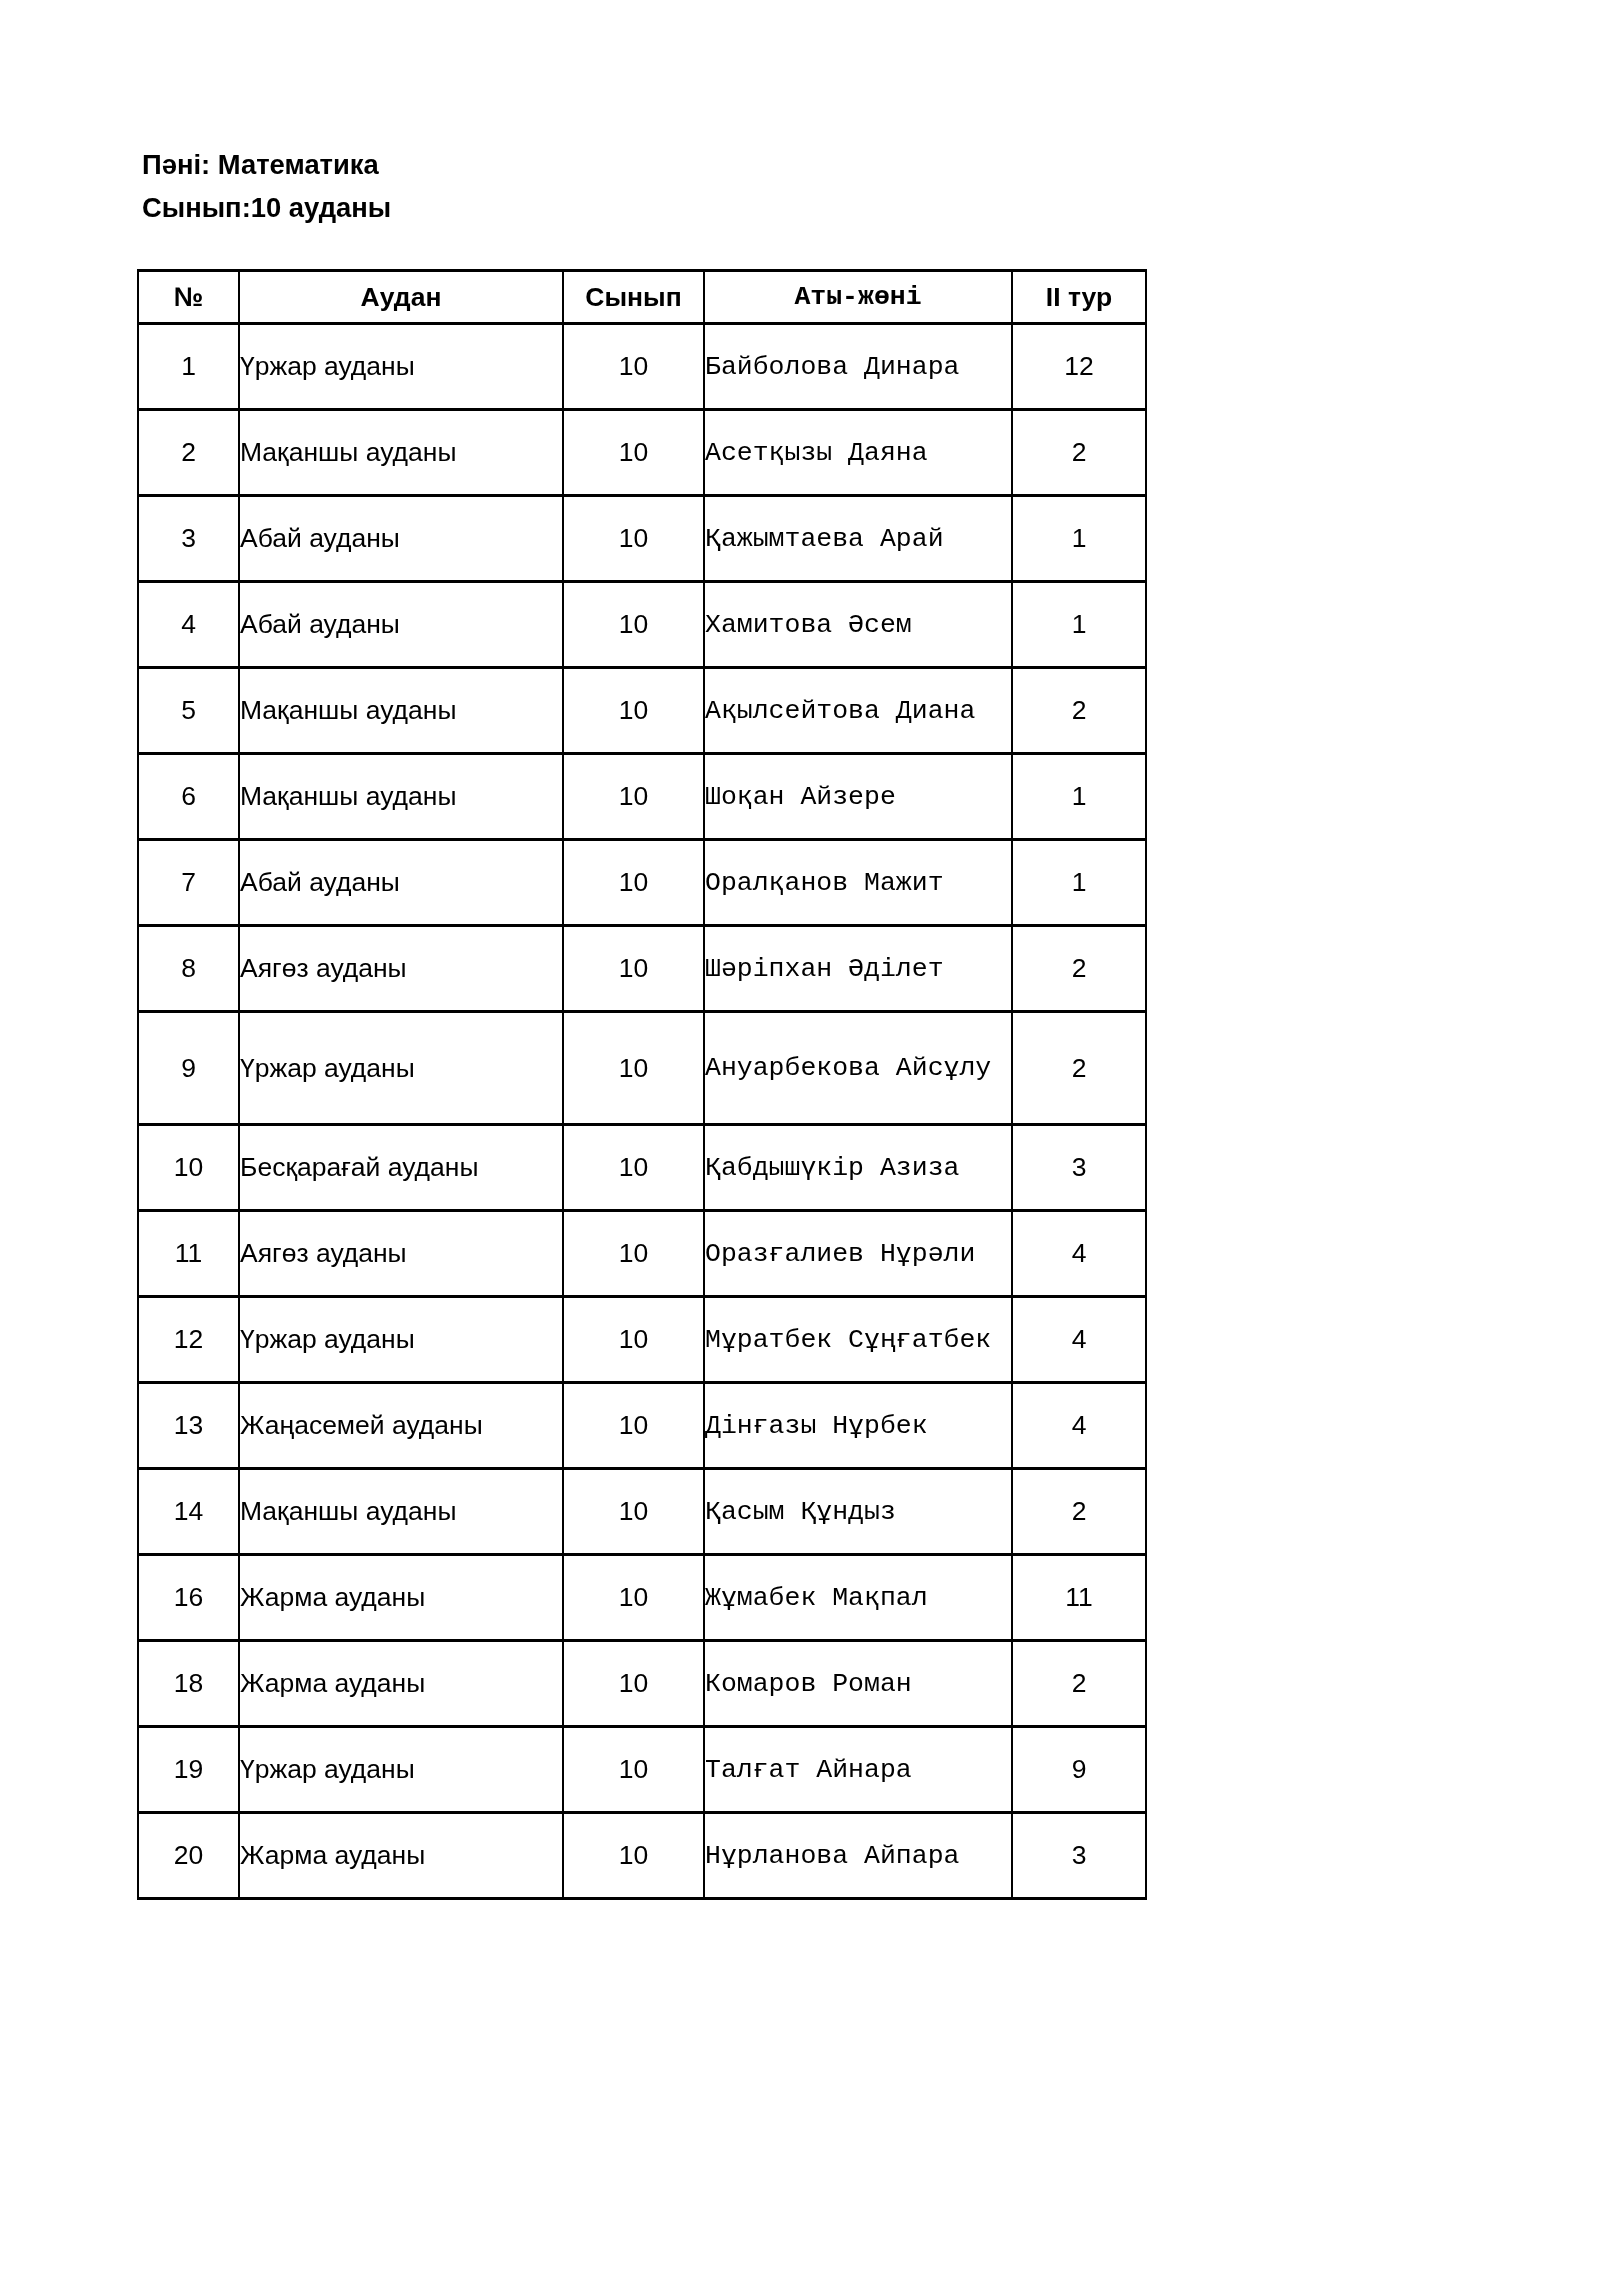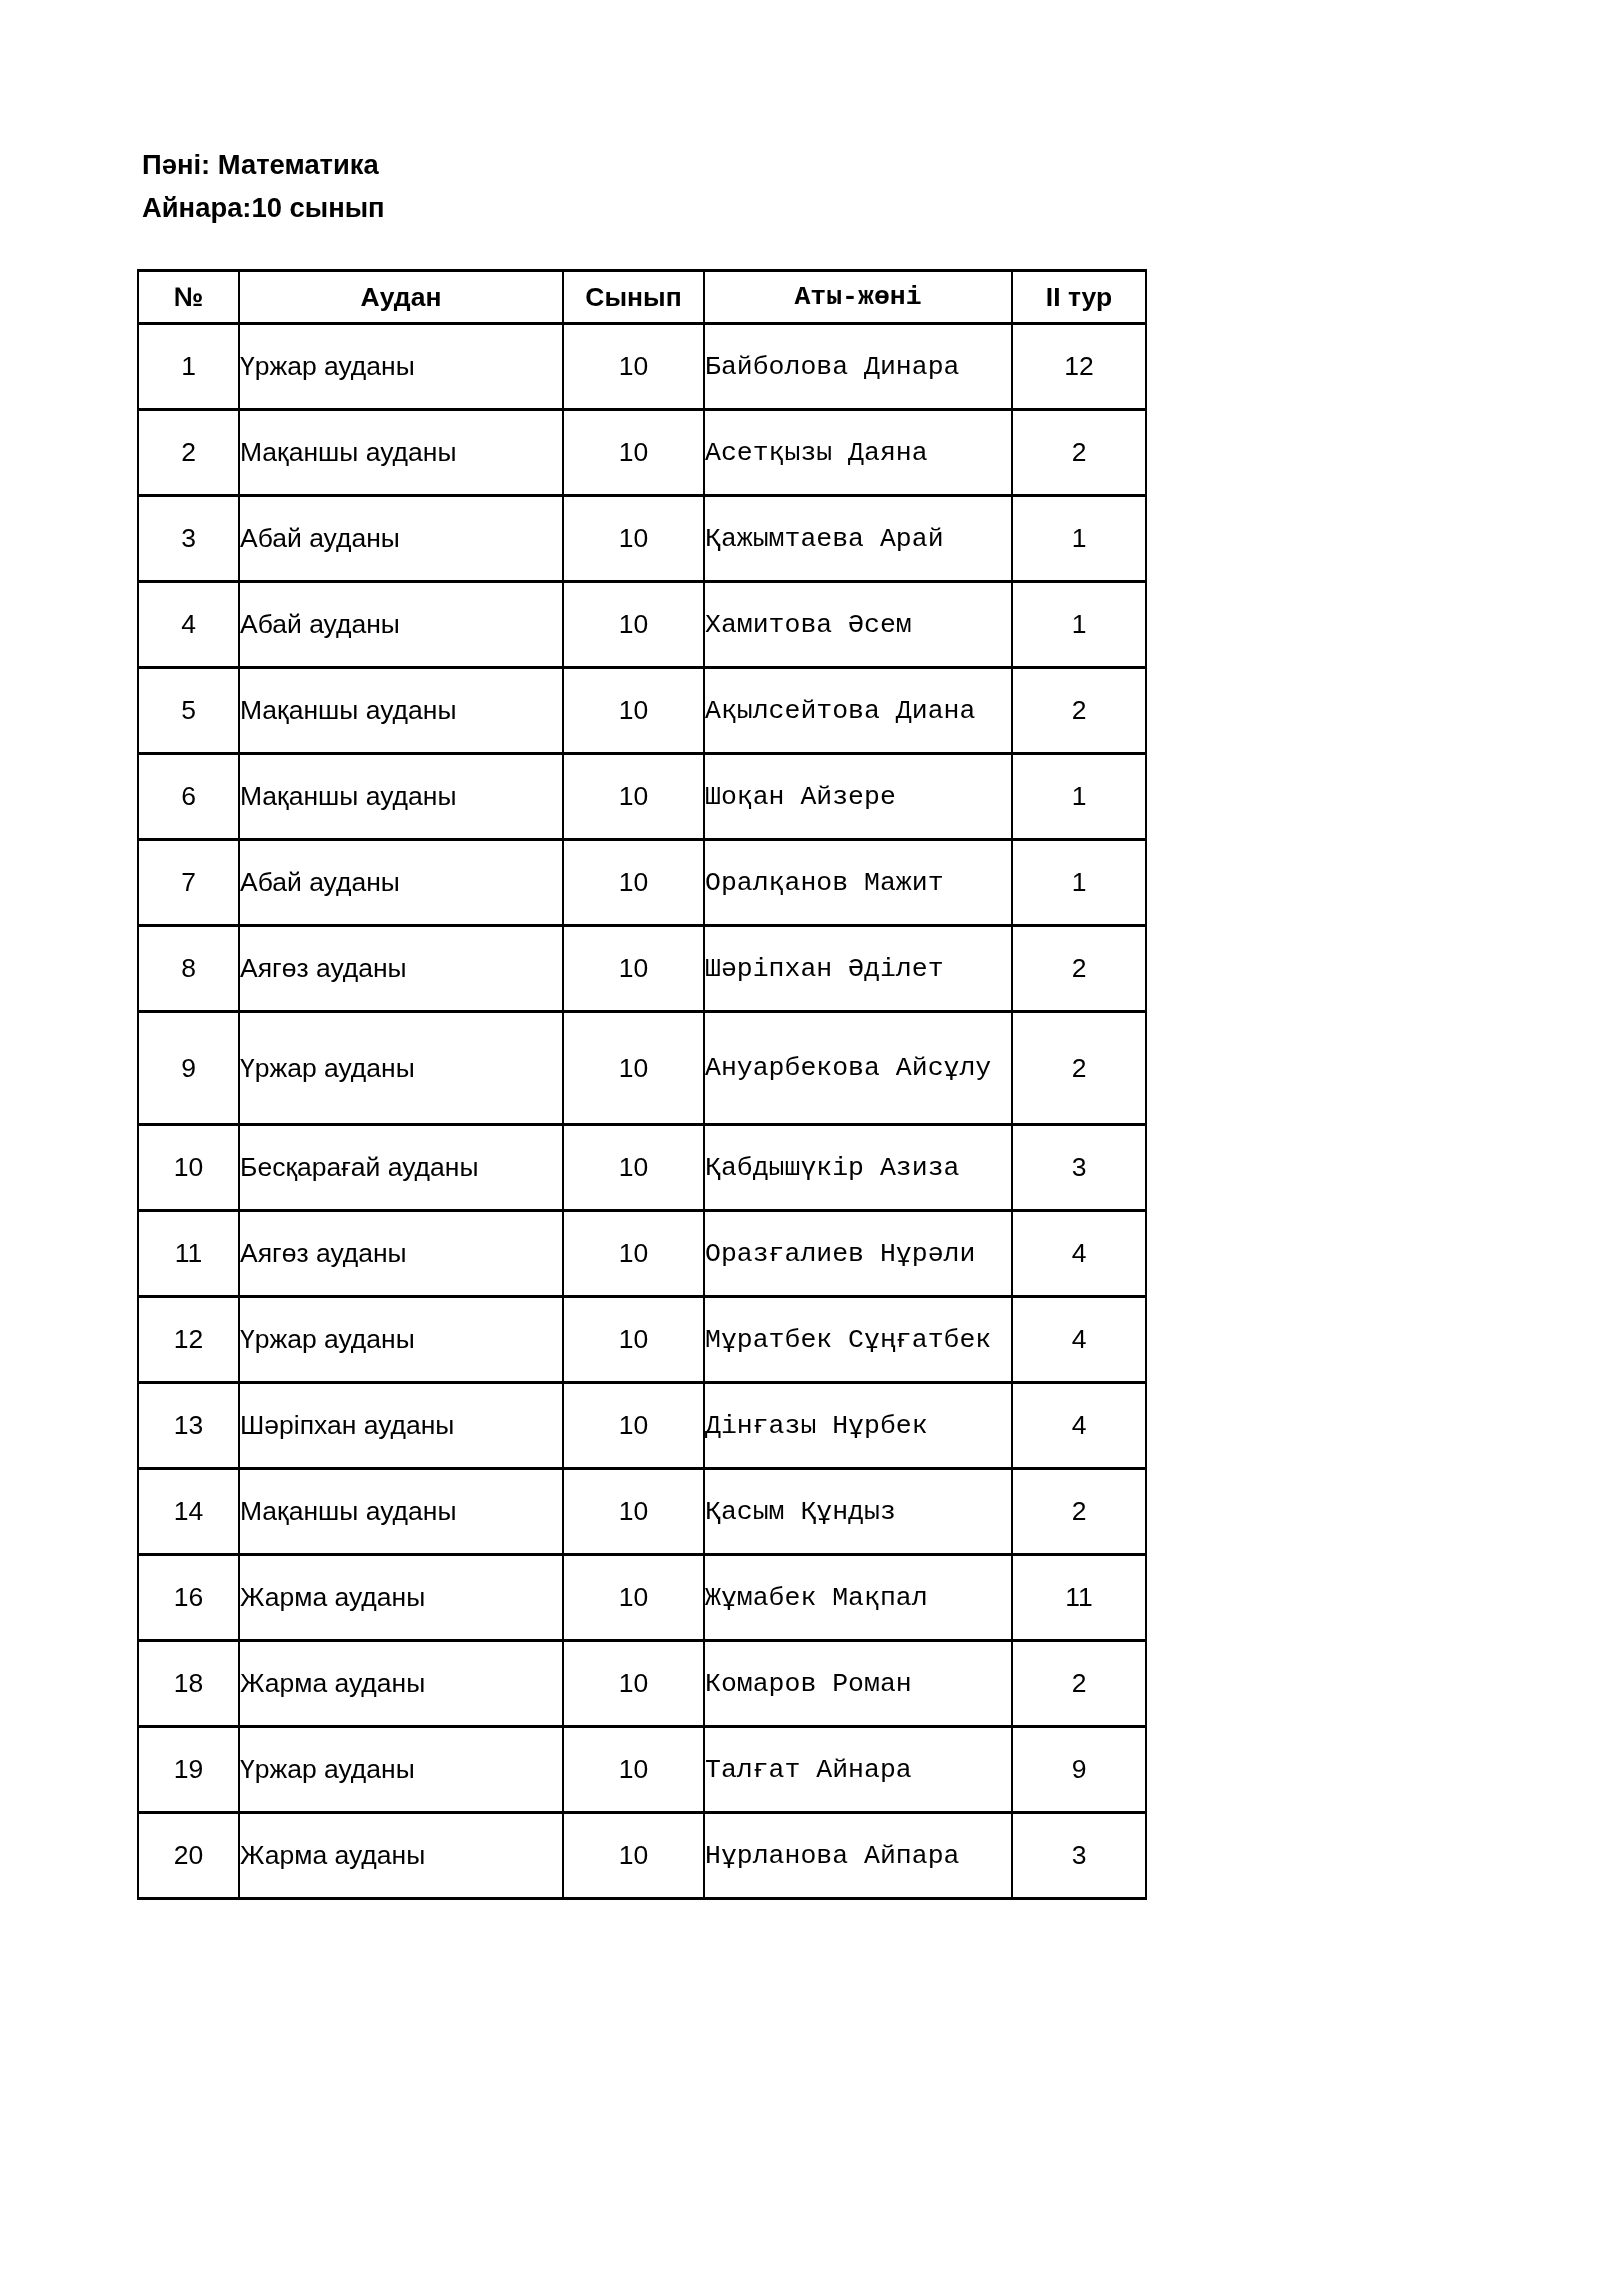--- a/index.html
+++ b/index.html
@@ -59,21 +59,21 @@
   .col-name  { width: 308px; text-align: left; padding-left: 6.9px; font-family: Liberation Mono, monospace; }
   .col-round { width: 134px; text-align: center; }
 </style>
 </head>
 <body>
 
 <div class="page">
 
   <div class="title-block">
     <div class="title-line">Пәні: Математика</div>
-    <div class="title-line">Айнара:10 сынып</div>
+    <div class="title-line">Сынып:10 ауданы</div>
   </div>
 
   <table class="results">
     <colgroup>
       <col class="col-num">
       <col class="col-district">
       <col class="col-grade">
       <col class="col-name">
       <col class="col-round">
     </colgroup>
@@ -166,21 +166,21 @@
         </tr>
         <tr>
           <td class="col-num">12</td>
           <td class="col-district">Үржар ауданы</td>
           <td class="col-grade">10</td>
           <td class="col-name">Мұратбек Сұңғатбек</td>
           <td class="col-round">4</td>
         </tr>
         <tr>
           <td class="col-num">13</td>
-          <td class="col-district">Шәріпхан ауданы</td>
+          <td class="col-district">Жаңасемей ауданы</td>
           <td class="col-grade">10</td>
           <td class="col-name">Дінғазы Нұрбек</td>
           <td class="col-round">4</td>
         </tr>
         <tr>
           <td class="col-num">14</td>
           <td class="col-district">Мақаншы ауданы</td>
           <td class="col-grade">10</td>
           <td class="col-name">Қасым Құндыз</td>
           <td class="col-round">2</td>

